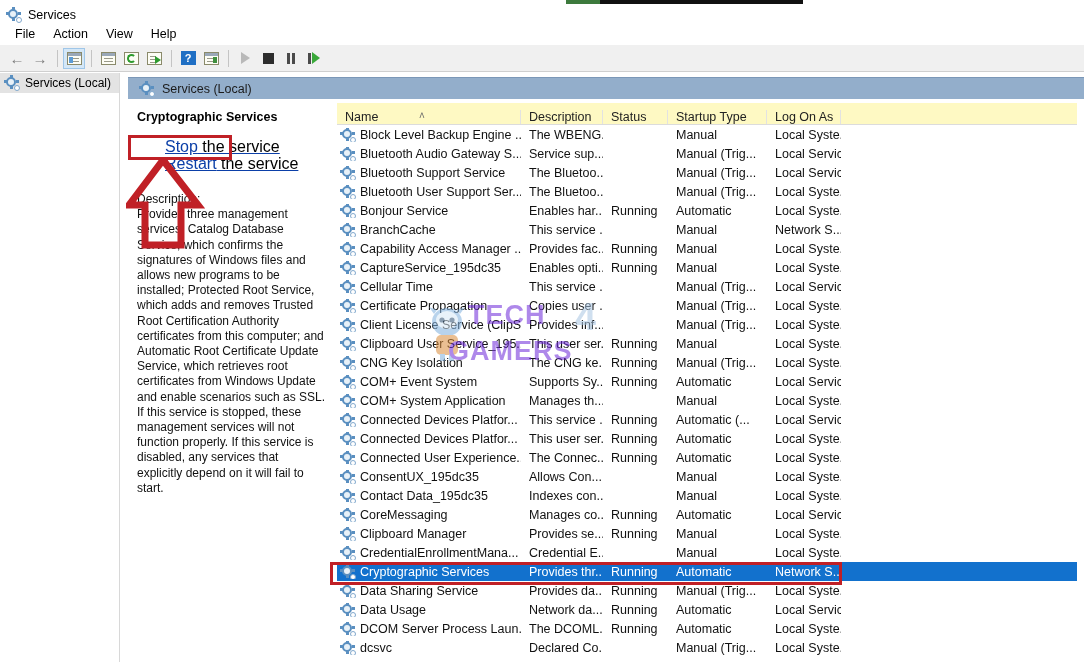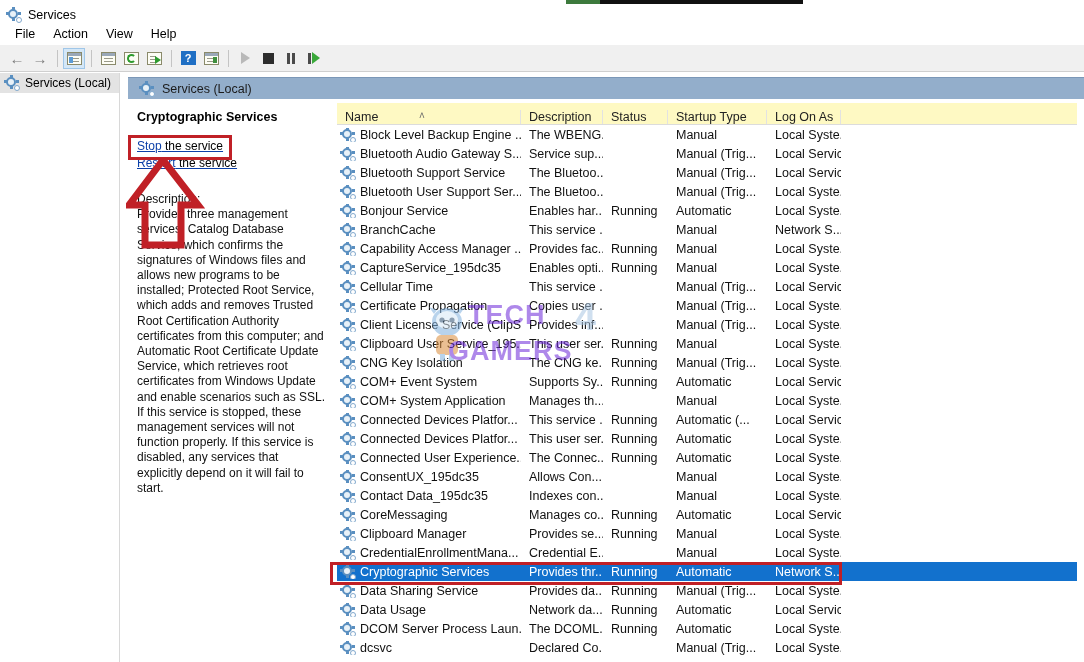--- a/index.html
+++ b/index.html
@@ -298,26 +298,27 @@
     overflow: hidden;
   }
   #details .svc-title {
     font-size: 12.5px;
     font-weight: bold;
     color: #000;
     margin: 0 0 14px 0;
   }
   #details .link {
     display: block;
-    font-size: 12px;
+    font-size: 16px;
     color: #0b3fa8;
     text-decoration: underline;
     line-height: 17px;
     cursor: pointer;
     width: fit-content;
+    margin-left: 28px;
   }
   #details .link .plain {
     color: #000;
     text-decoration: none;
   }
   #details .desc-block {
     margin-top: 20px;
     font-size: 12px;
     line-height: 15.2px;
     color: #111;

